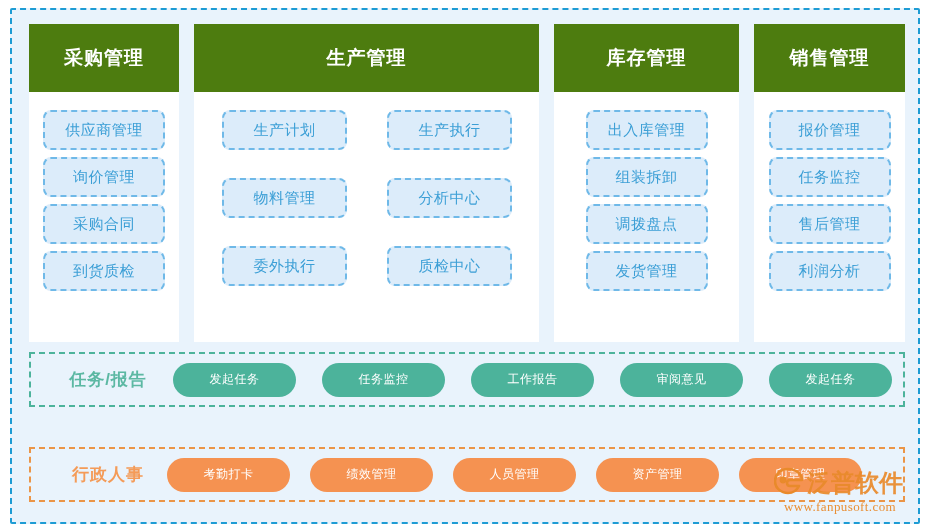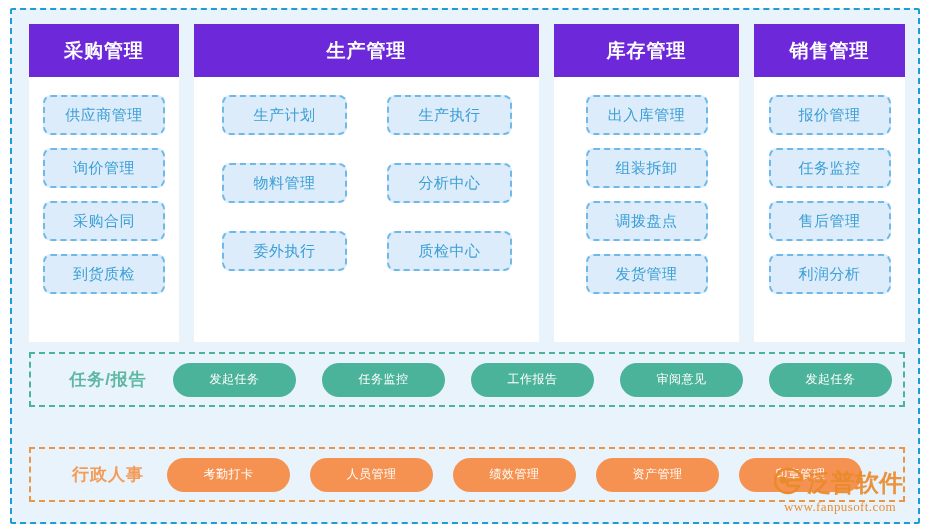--- a/index.html
+++ b/index.html
@@ -31,39 +31,39 @@
     background: #ffffff;
     display: flex;
     flex-direction: column;
   }
   .card-1 { left: 17px;  width: 150px; height: 318px; }
   .card-2 { left: 182px; width: 345px; height: 318px; }
   .card-3 { left: 542px; width: 185px; height: 318px; }
   .card-4 { left: 742px; width: 151px; height: 318px; }
 
   .card-header {
-    height: 53px;
-    background: #6d28d9;
+    height: 68px;
+    background: #4d7c0f;
     color: #ffffff;
     display: flex;
     align-items: center;
     justify-content: center;
     font-size: 19px;
     font-weight: bold;
     letter-spacing: 1px;
   }
   .card-body {
     flex: 1;
     padding: 18px 14px 10px 14px;
     display: flex;
     flex-direction: column;
     align-items: center;
   }
   
-  .col1 .card-body { gap: 13px; }
+  .col1 .card-body { gap: 7px; }
   .item {
     width: 100%;
     height: 40px;
     background: #dcecfa;
     border: 2px dashed #6fb9e8;
     border-radius: 8px;
     color: #3c9fd6;
     font-size: 15px;
     display: flex;
     align-items: center;
@@ -208,22 +208,22 @@
       <div class="pill">发起任务</div>
       <div class="pill">任务监控</div>
       <div class="pill">工作报告</div>
       <div class="pill">审阅意见</div>
       <div class="pill">发起任务</div>
     </div>
 
     <div class="band band-hr">
       <div class="band-label">行政人事</div>
       <div class="pill">考勤打卡</div>
+      <div class="pill">绩效管理</div>
       <div class="pill">人员管理</div>
-      <div class="pill">绩效管理</div>
       <div class="pill">资产管理</div>
       <div class="pill">印章管理</div>
     </div>
 
     <div class="logo">
       <div class="logo-row">
         <span>
           <svg width="30" height="28" viewBox="0 0 30 28" aria-hidden="true">
             <path d="M14 2 C6 2 1 8 1 14 C1 21 7 26 14 26 C19 26 23 23 25 19 L16 19 C14 19 13 18 13 16 C13 14 14 13 16 13 L28 13 C28 7 22 2 14 2 Z" fill="none" stroke="#e98a2b" stroke-width="2.6" stroke-linejoin="round"></path>
             <circle cx="9" cy="13" r="3.4" fill="#e98a2b"></circle>

